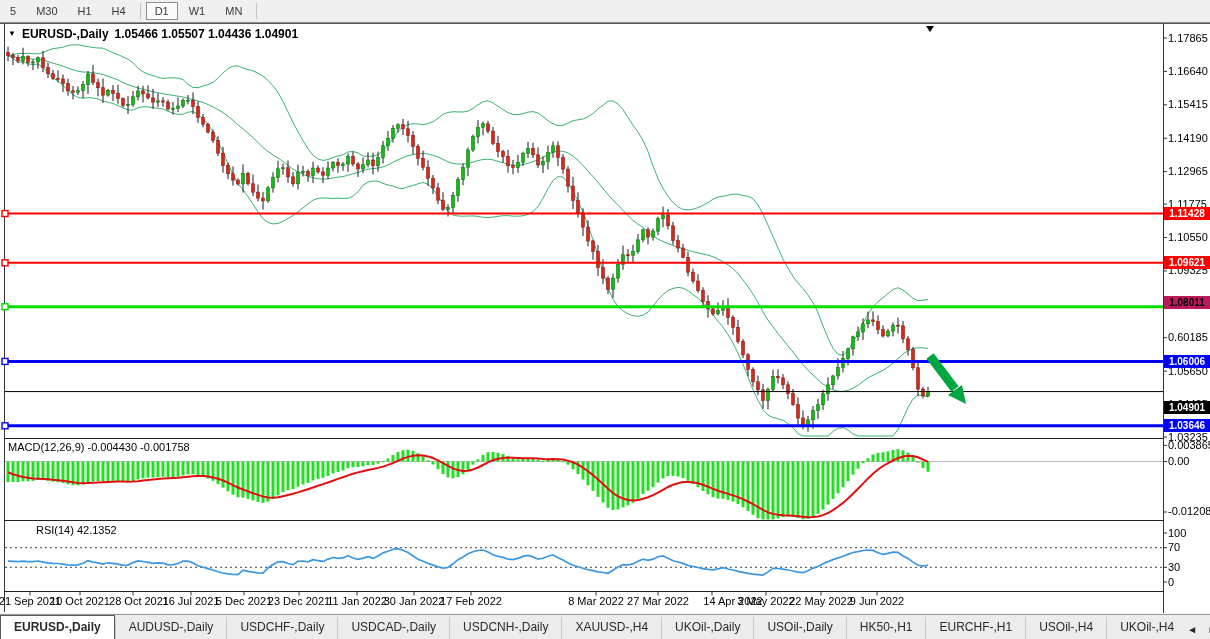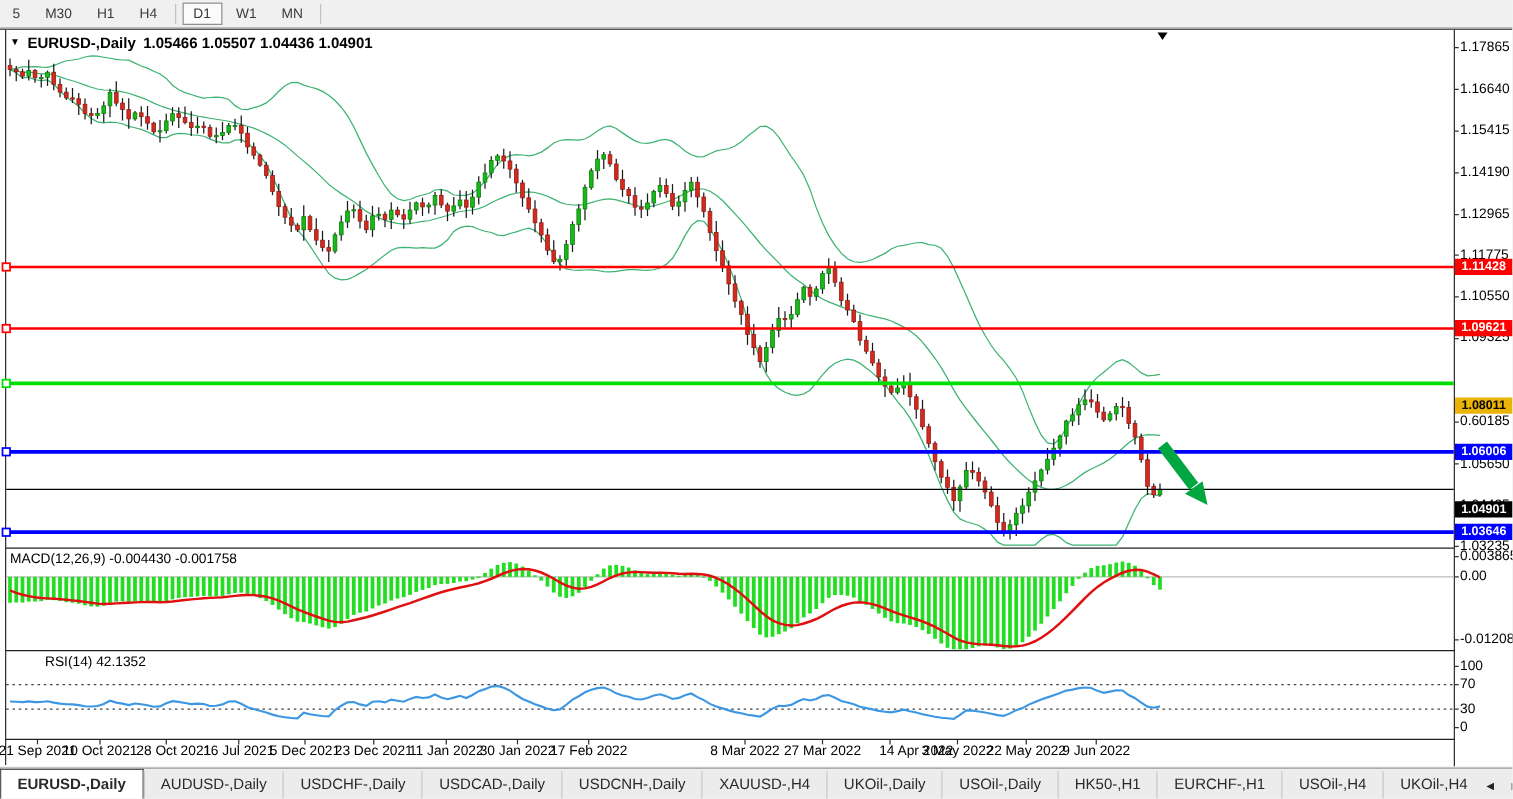--- a/index.html
+++ b/index.html
@@ -731,21 +731,21 @@
     <div class="ax-tick" style="top: 430.5px;">1.03235</div>
     <div class="ax-tick" style="top: 438.844px;">0.003865</div>
     <div class="ax-tick" style="top: 455px;">0.00</div>
     <div class="ax-tick" style="top: 505.494px;">-0.01208</div>
     <div class="ax-tick" style="top: 526.5px;">100</div>
     <div class="ax-tick" style="top: 541.2px;">70</div>
     <div class="ax-tick" style="top: 560.8px;">30</div>
     <div class="ax-tick" style="top: 575.5px;">0</div>
     <div class="badge" style="top: 207.055px; background: rgb(255, 0, 0); color: rgb(255, 255, 255);">1.11428</div>
     <div class="badge" style="top: 256.336px; background: rgb(255, 0, 0); color: rgb(255, 255, 255);">1.09621</div>
-    <div class="badge" style="top: 318px; background: #eab308; color: rgb(0, 0, 0);">1.08011</div>
+    <div class="badge" style="top: 296px; background: #be185d; color: rgb(0, 0, 0);">1.08011</div>
     <div class="badge" style="top: 354.927px; background: rgb(0, 0, 255); color: rgb(255, 255, 255);">1.06006</div>
     <div class="badge" style="top: 419.291px; background: rgb(0, 0, 255); color: rgb(255, 255, 255);">1.03646</div>
     <div class="badge" style="top: 385.064px; background: rgb(0, 0, 0); color: rgb(255, 255, 255); margin-top: 16px;">1.04901</div>
     <div class="date-label" style="left: 30px;">21 Sep 2021</div>
     <div class="date-label" style="left: 80px;">10 Oct 2021</div>
     <div class="date-label" style="left: 133px; padding-left: 12px;">28 Oct 2021</div>
     <div class="date-label" style="left: 191px;">16 Jul 2021</div>
     <div class="date-label" style="left: 244px;">5 Dec 2021</div>
     <div class="date-label" style="left: 299px;">23 Dec 2021</div>
     <div class="date-label" style="left: 357px;">11 Jan 2022</div>

